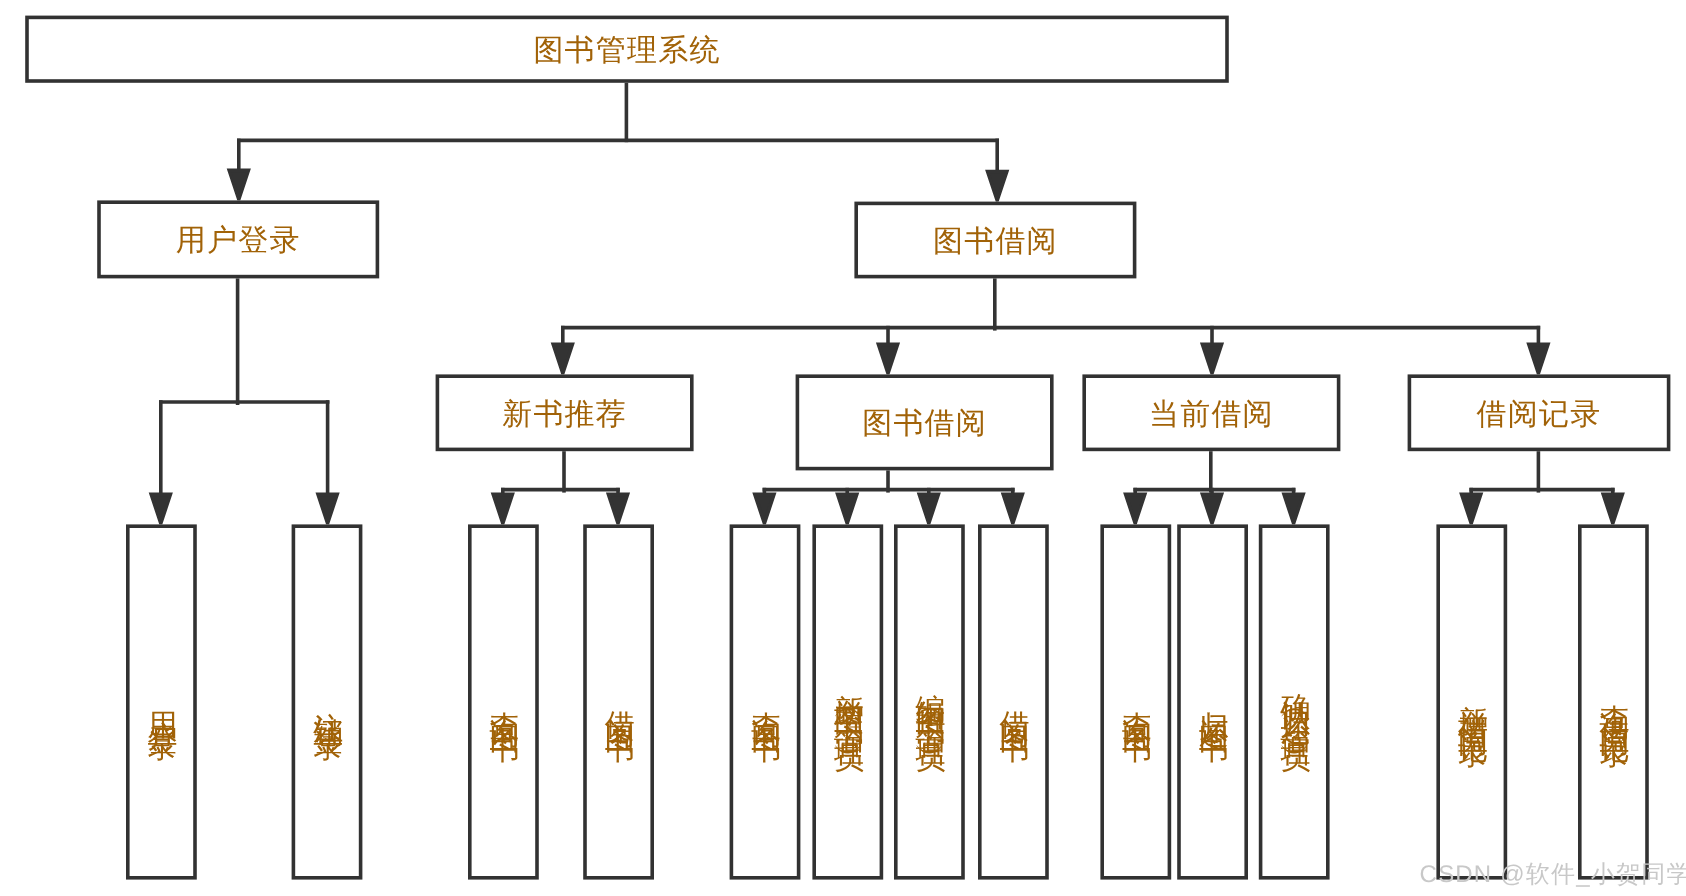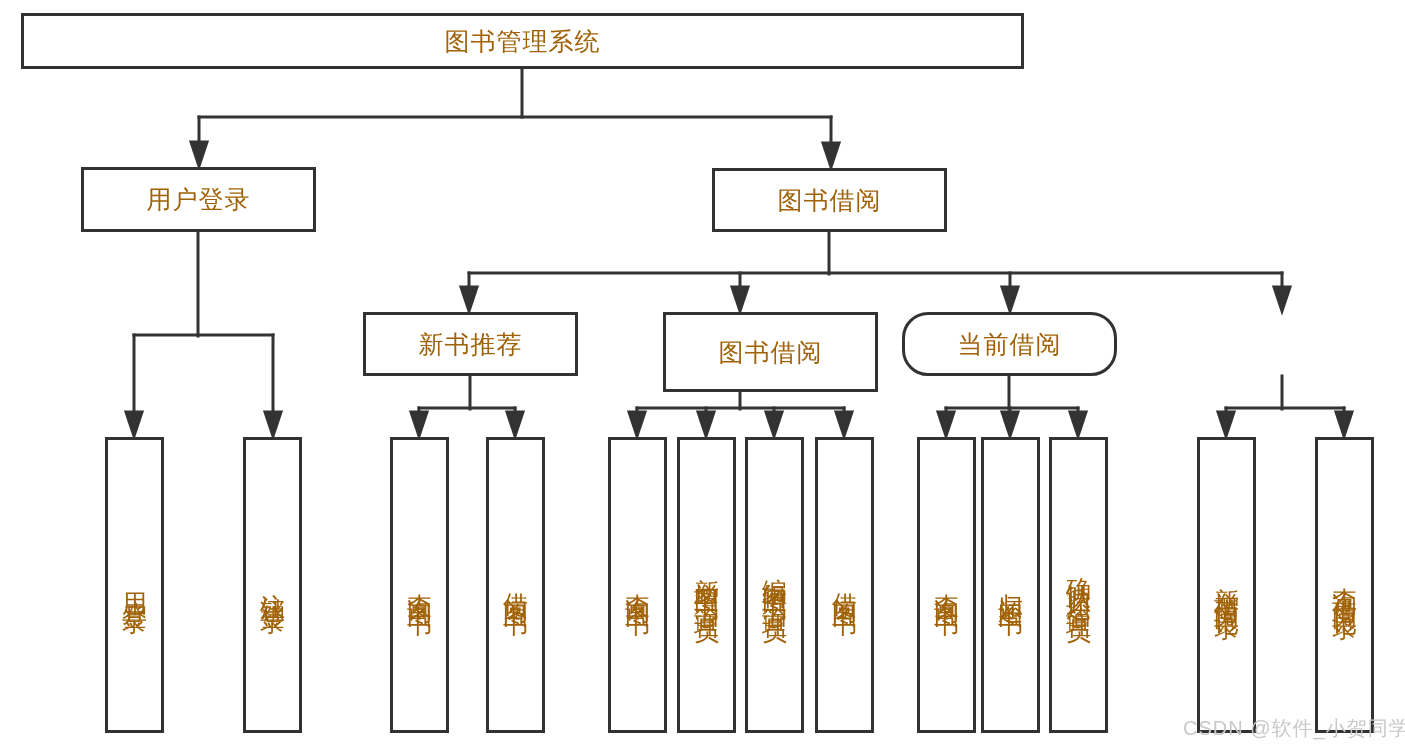--- a/index.html
+++ b/index.html
@@ -102,22 +102,25 @@
   <div class="box hbox" style="left:712px;top:168px;width:235px;height:64px;">
     <span>图书借阅</span>
   </div>
 
   <div class="box hbox" style="left:363px;top:312px;width:215px;height:64px;text-align:center;">
     <span>新书推荐</span>
   </div>
   <div class="box hbox" style="left:663px;top:312px;width:215px;height:80px;">
     <span>图书借阅</span>
   </div>
-  <div class="box hbox" style="left:902px;top:312px;width:215px;height:64px;border-radius:26px;">
+  <div class="box hbox" style="left:902px;top:312px;width:215px;height:64px;">
     <span>当前借阅</span>
+  </div>
+  <div class="box hbox" style="left:1173px;top:312px;width:219px;height:64px;">
+    <span>借阅记录</span>
   </div>
 
   <div class="box vbox" style="left:105px;top:437px;width:59px;height:296px;">
     <span>用户登录</span>
   </div>
   <div class="box vbox" style="left:243px;top:437px;width:59px;height:296px;">
     <span>注销登录</span>
   </div>
 
   <div class="box vbox" style="left:390px;top:437px;width:59px;height:296px;">

